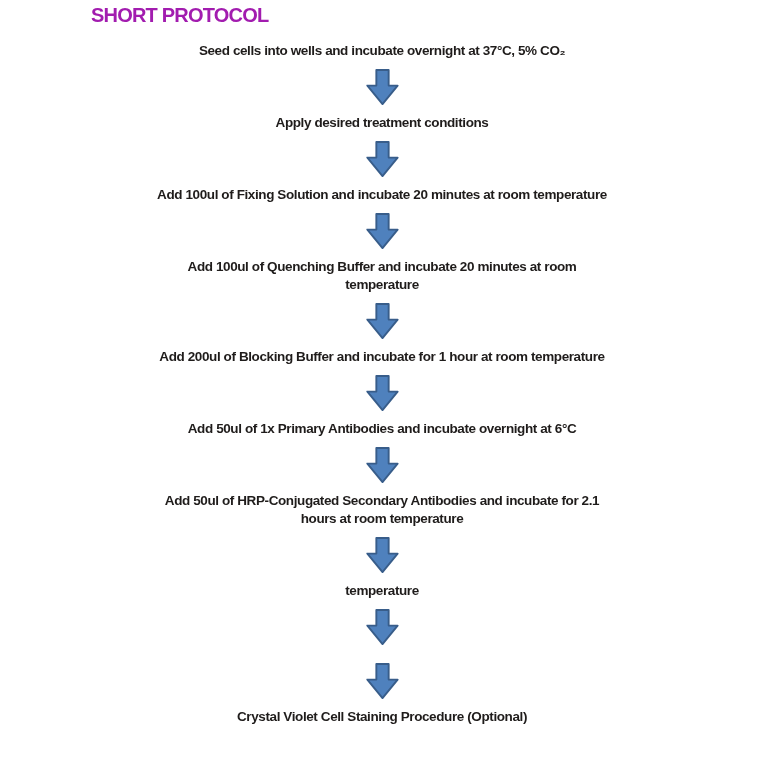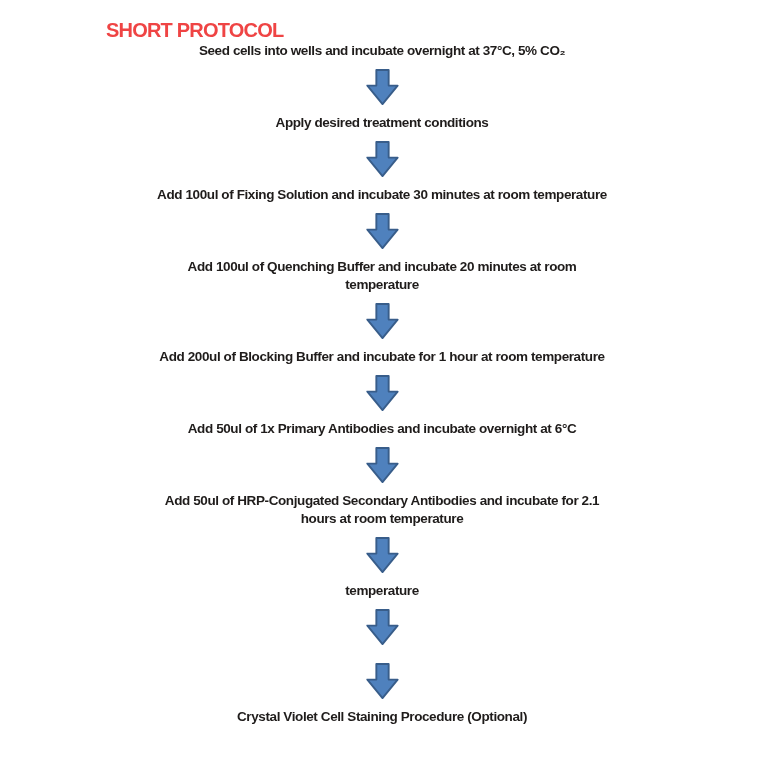--- a/index.html
+++ b/index.html
@@ -14,24 +14,24 @@
   #page-wrap {
     position: relative;
     width: 764px;
     height: 764px;
     background: #ffffff;
   }
   h1.title {
     position: absolute;
     left: 90px;
     top: 3px;
-    margin: 16px;
+    margin: 1px;
     font-size: 20px;
     font-weight: bold;
-    color: #ef4444;
+    color: #a21caf;
     letter-spacing: -0.8px;
     white-space: nowrap;
   }
   #flow {
     position: absolute;
     left: 0;
     top: 0;
     width: 764px;
     padding-top: 42px;
     display: flex;
@@ -74,21 +74,21 @@
       </div>
       <div class="step">
         <div class="step-line">Apply desired treatment conditions</div>
       </div>
       <div class="arrow">
         <svg width="33" height="36" viewBox="0 0 34 38">
           <polygon points="10.5,1 23.5,1 23.5,17.5 33,17.5 17,37 1,17.5 10.5,17.5" fill="#4f81bd" stroke="#385d8a" stroke-width="2" stroke-linejoin="round"></polygon>
         </svg>
       </div>
       <div class="step">
-        <div class="step-line">Add 100ul of Fixing Solution and incubate 30 minutes at room temperature</div>
+        <div class="step-line">Add 100ul of Fixing Solution and incubate 20 minutes at room temperature</div>
       </div>
       <div class="arrow">
         <svg width="33" height="36" viewBox="0 0 34 38">
           <polygon points="10.5,1 23.5,1 23.5,17.5 33,17.5 17,37 1,17.5 10.5,17.5" fill="#4f81bd" stroke="#385d8a" stroke-width="2" stroke-linejoin="round"></polygon>
         </svg>
       </div>
       <div class="step">
         <div class="step-line">Add 100ul of Quenching Buffer and incubate 20 minutes at room</div>
         <div class="step-line">temperature</div>
       </div>

